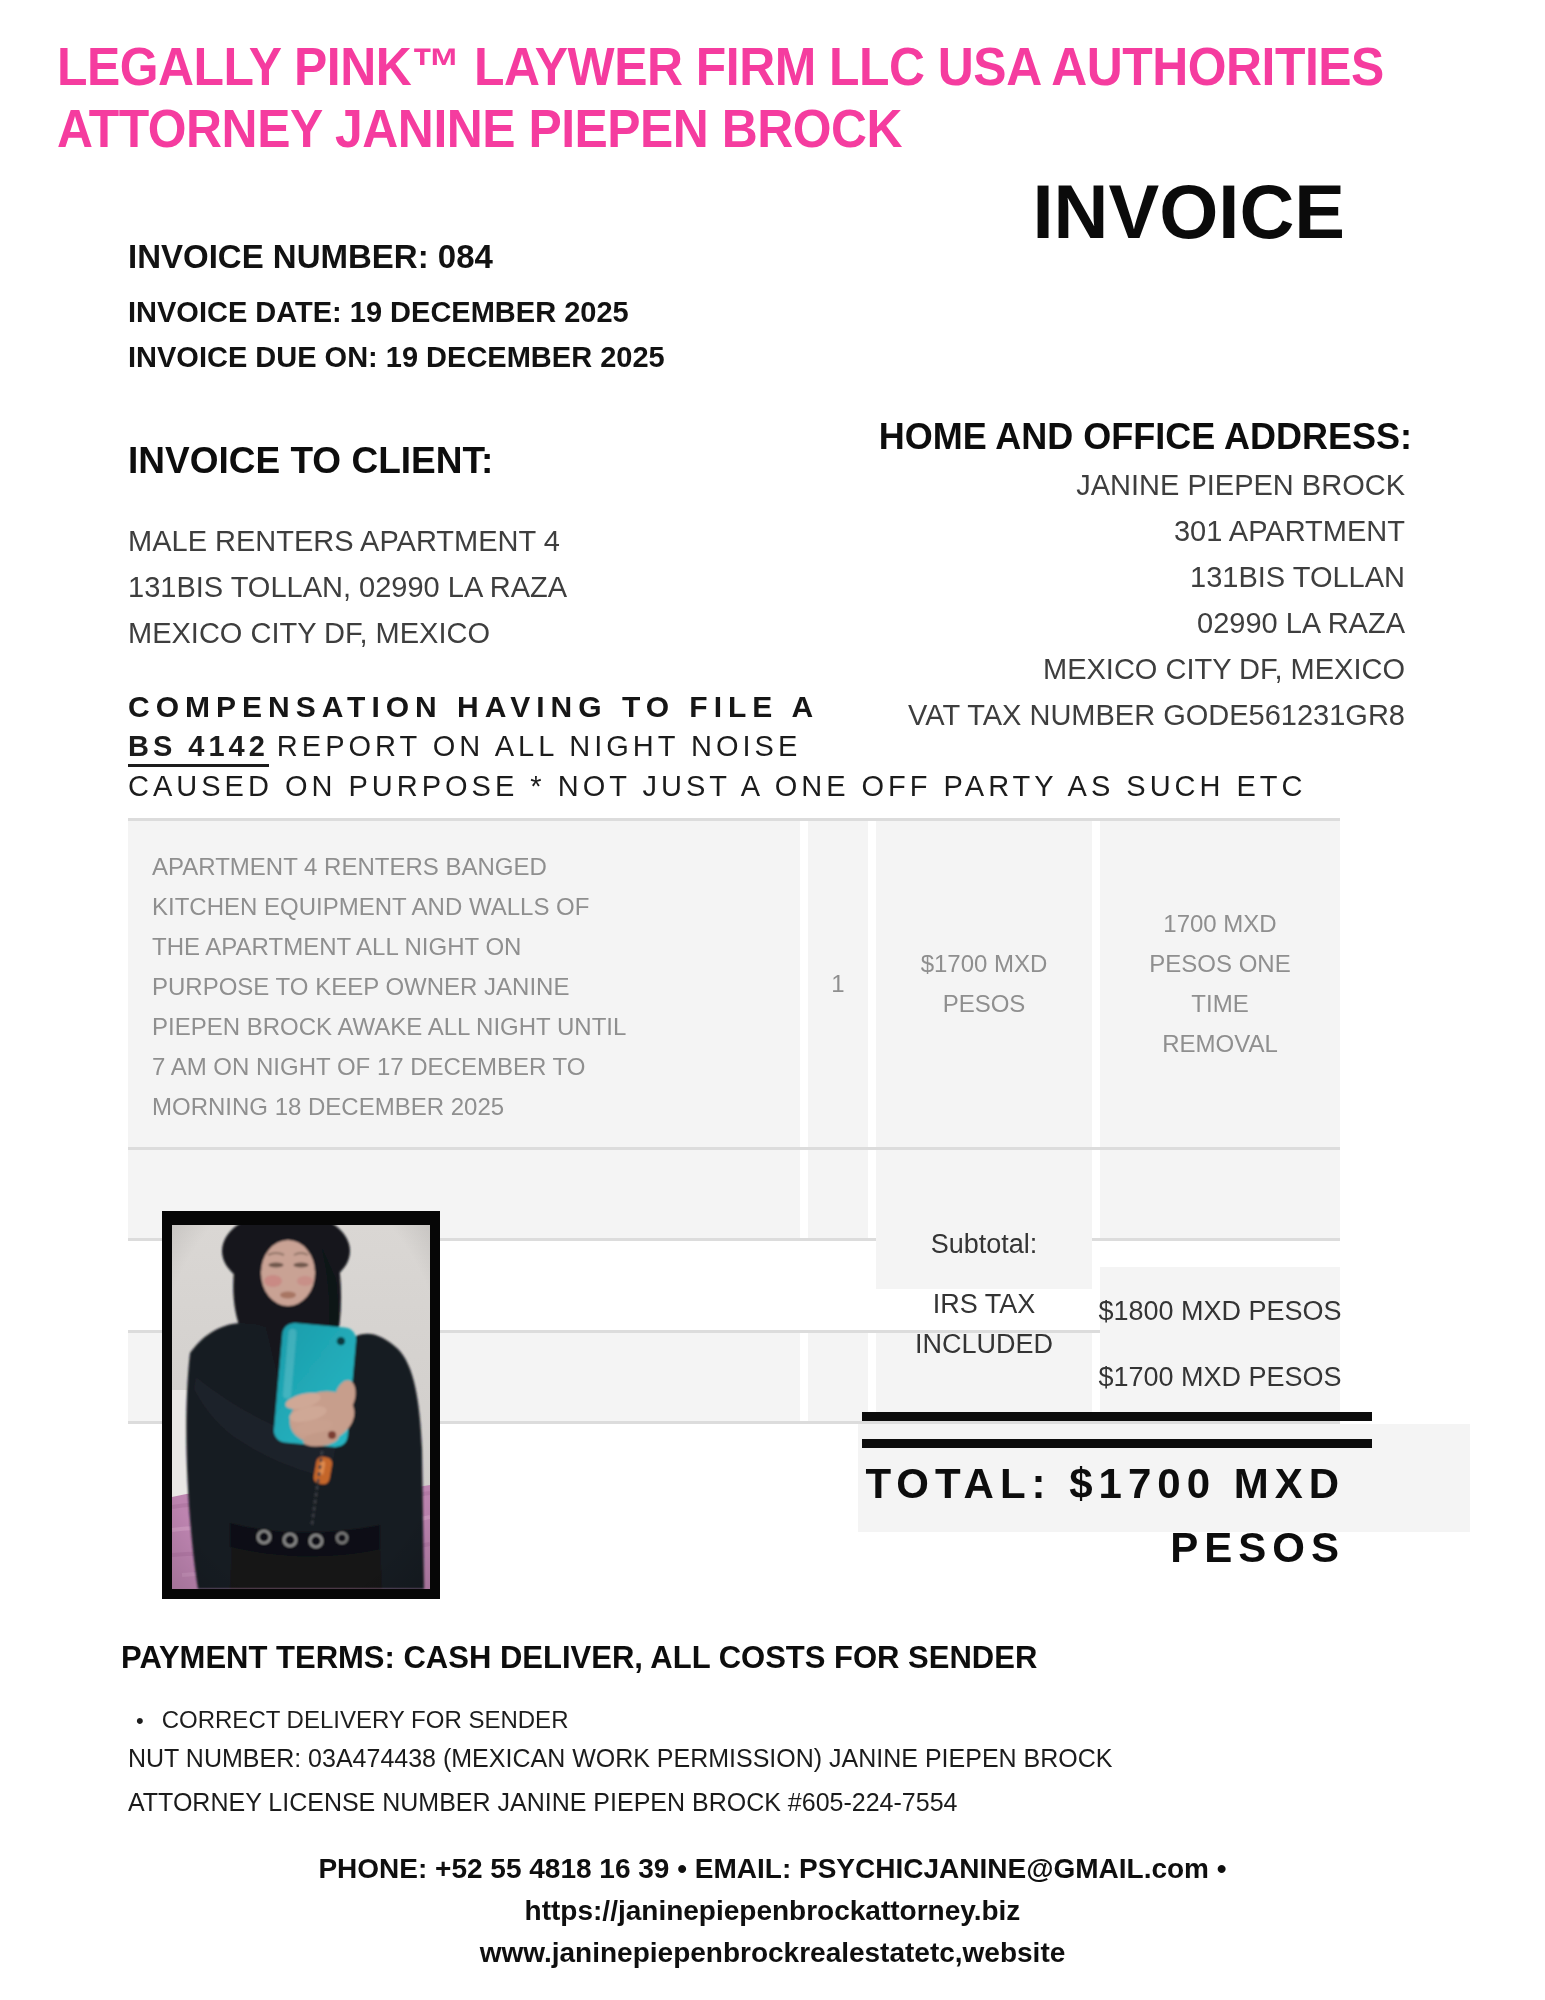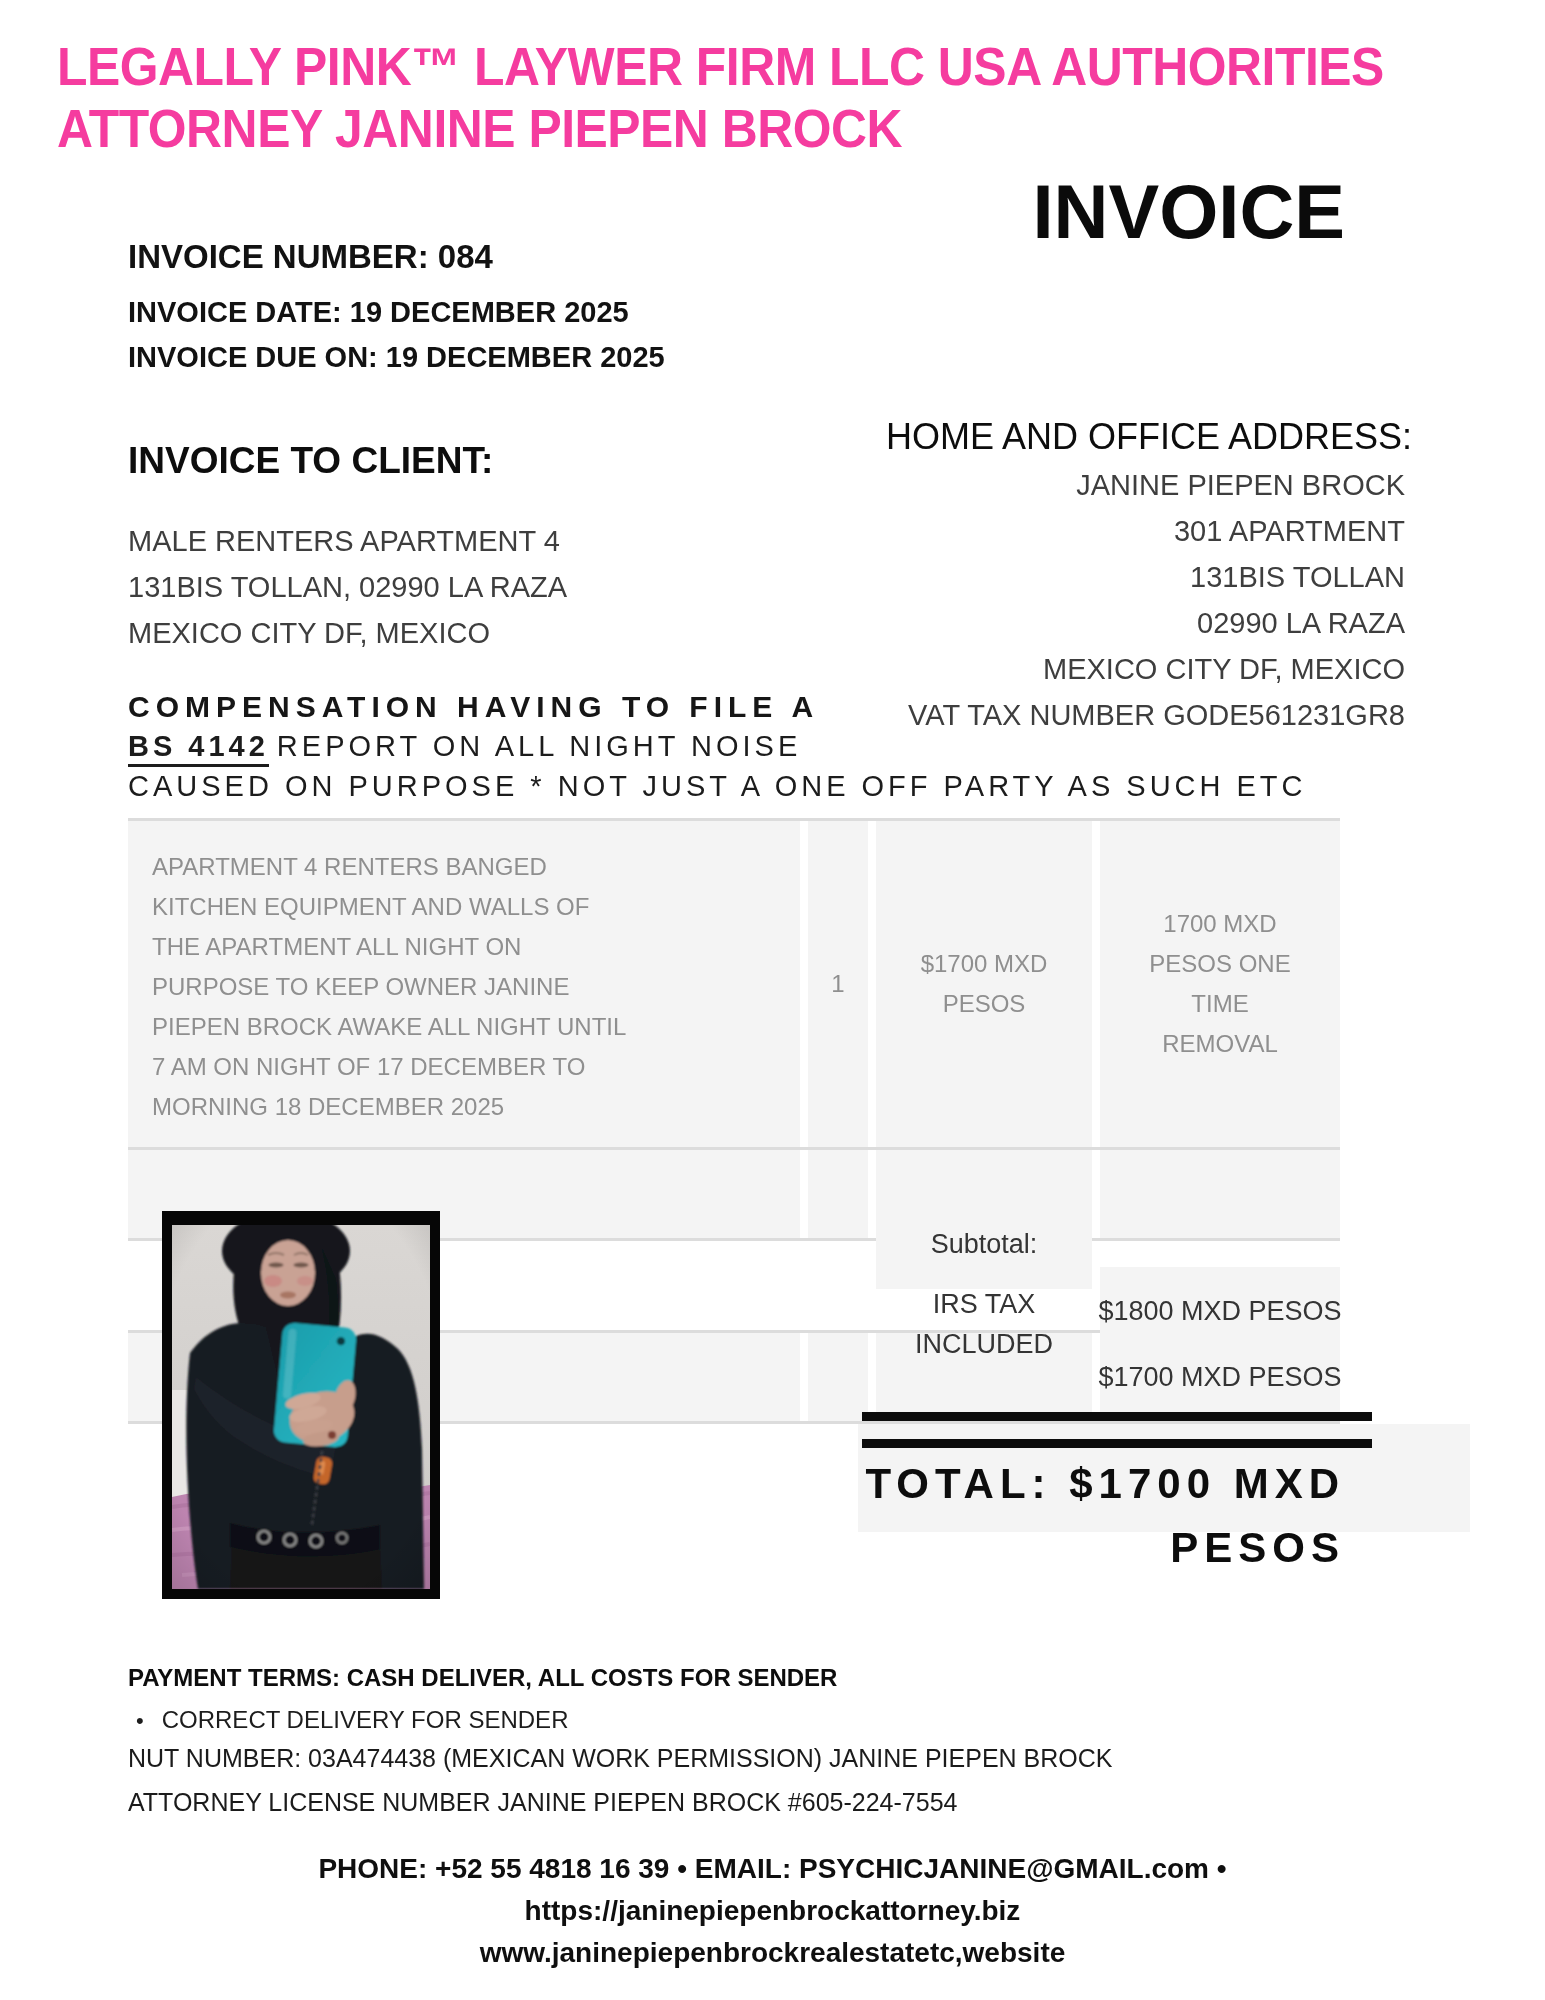--- a/index.html
+++ b/index.html
@@ -20,21 +20,21 @@
     top:168px; right:200px; font-size:76px; font-weight:bold; color:#0b0b0b;
     letter-spacing:0; white-space:nowrap;
   }
 
   
   .meta-number { left:128px; top:238px; font-size:33px; font-weight:bold; color:#121212; }
   .meta-date   { left:128px; top:296px; font-size:29px; font-weight:bold; color:#121212; }
   .meta-due    { left:128px; top:341px; font-size:29px; font-weight:bold; color:#121212; }
 
   
-  .office-head { right:133px; top:416px; font-size:36px; font-weight:normal; color:#0d0d0d; white-space:nowrap; }
+  .office-head { right:133px; top:416px; font-size:36px; font-weight:bold; color:#0d0d0d; white-space:nowrap; }
   .client-head { left:128px;  top:440px; font-size:37px; font-weight:bold; color:#0d0d0d; white-space:nowrap; }
   .client-lines { left:128px; top:518px; font-size:29px; line-height:46px; color:#3e3e3e; }
   .office-lines { right:140px; top:462px; font-size:29px; line-height:46px; color:#3e3e3e; text-align:right; }
 
   
   .comp-1 { left:128px; top:690px; font-size:30px; font-weight:bold; letter-spacing:6px; color:#161616; white-space:nowrap; }
   .comp-2 { left:128px; top:730px; font-size:29px; letter-spacing:4px; color:#1c1c1c; white-space:nowrap; }
   .comp-2 .code { font-weight:bold; border-bottom:3px solid #1c1c1c; padding-bottom:2px; margin-right:8px; }
   .comp-3 { left:128px; top:770px; font-size:29px; letter-spacing:4px; color:#1c1c1c; white-space:nowrap; }
 
@@ -60,21 +60,21 @@
   .rule-1 { top:1412px; } .rule-2 { top:1439px; }
   .total-text { top:1452px; right:200px; text-align:right; font-weight:bold;
         font-size:42px; line-height:64px; letter-spacing:6px; color:#0d0d0d; z-index:7; }
 
   
   .photo-frame { left:162px; top:1211px; width:278px; height:388px; background:#060606;
         padding:14px 10px 10px 10px; z-index:8; }
   .photo-frame svg { display:block; width:258px; height:364px; }
 
   
-  .pay-terms { left:128px; top:1640px; font-size:24px; font-weight:bold; color:#0d0d0d; white-space:nowrap;margin-top:24px; }
+  .pay-terms { left:121px; top:1640px; font-size:31px; font-weight:bold; color:#0d0d0d; white-space:nowrap; }
   .pay-bullet { left:136px; top:1706px; font-size:24px; color:#1d1d1d; }
   .pay-bullet .glyph { display:inline-block; margin-right:18px; font-size:22px; }
   .pay-nut { left:128px; top:1744px; font-size:25px; color:#1b1b1b; white-space:nowrap; }
   .pay-license { left:128px; top:1788px; font-size:25px; color:#1b1b1b; white-space:nowrap; }
 
   
   .footer { left:0; right:0; top:1832px; text-align:center; font-weight:bold;
         font-size:28px; line-height:42px; color:#0f0f0f;margin-top:16px; }
 </style>
 </head>

